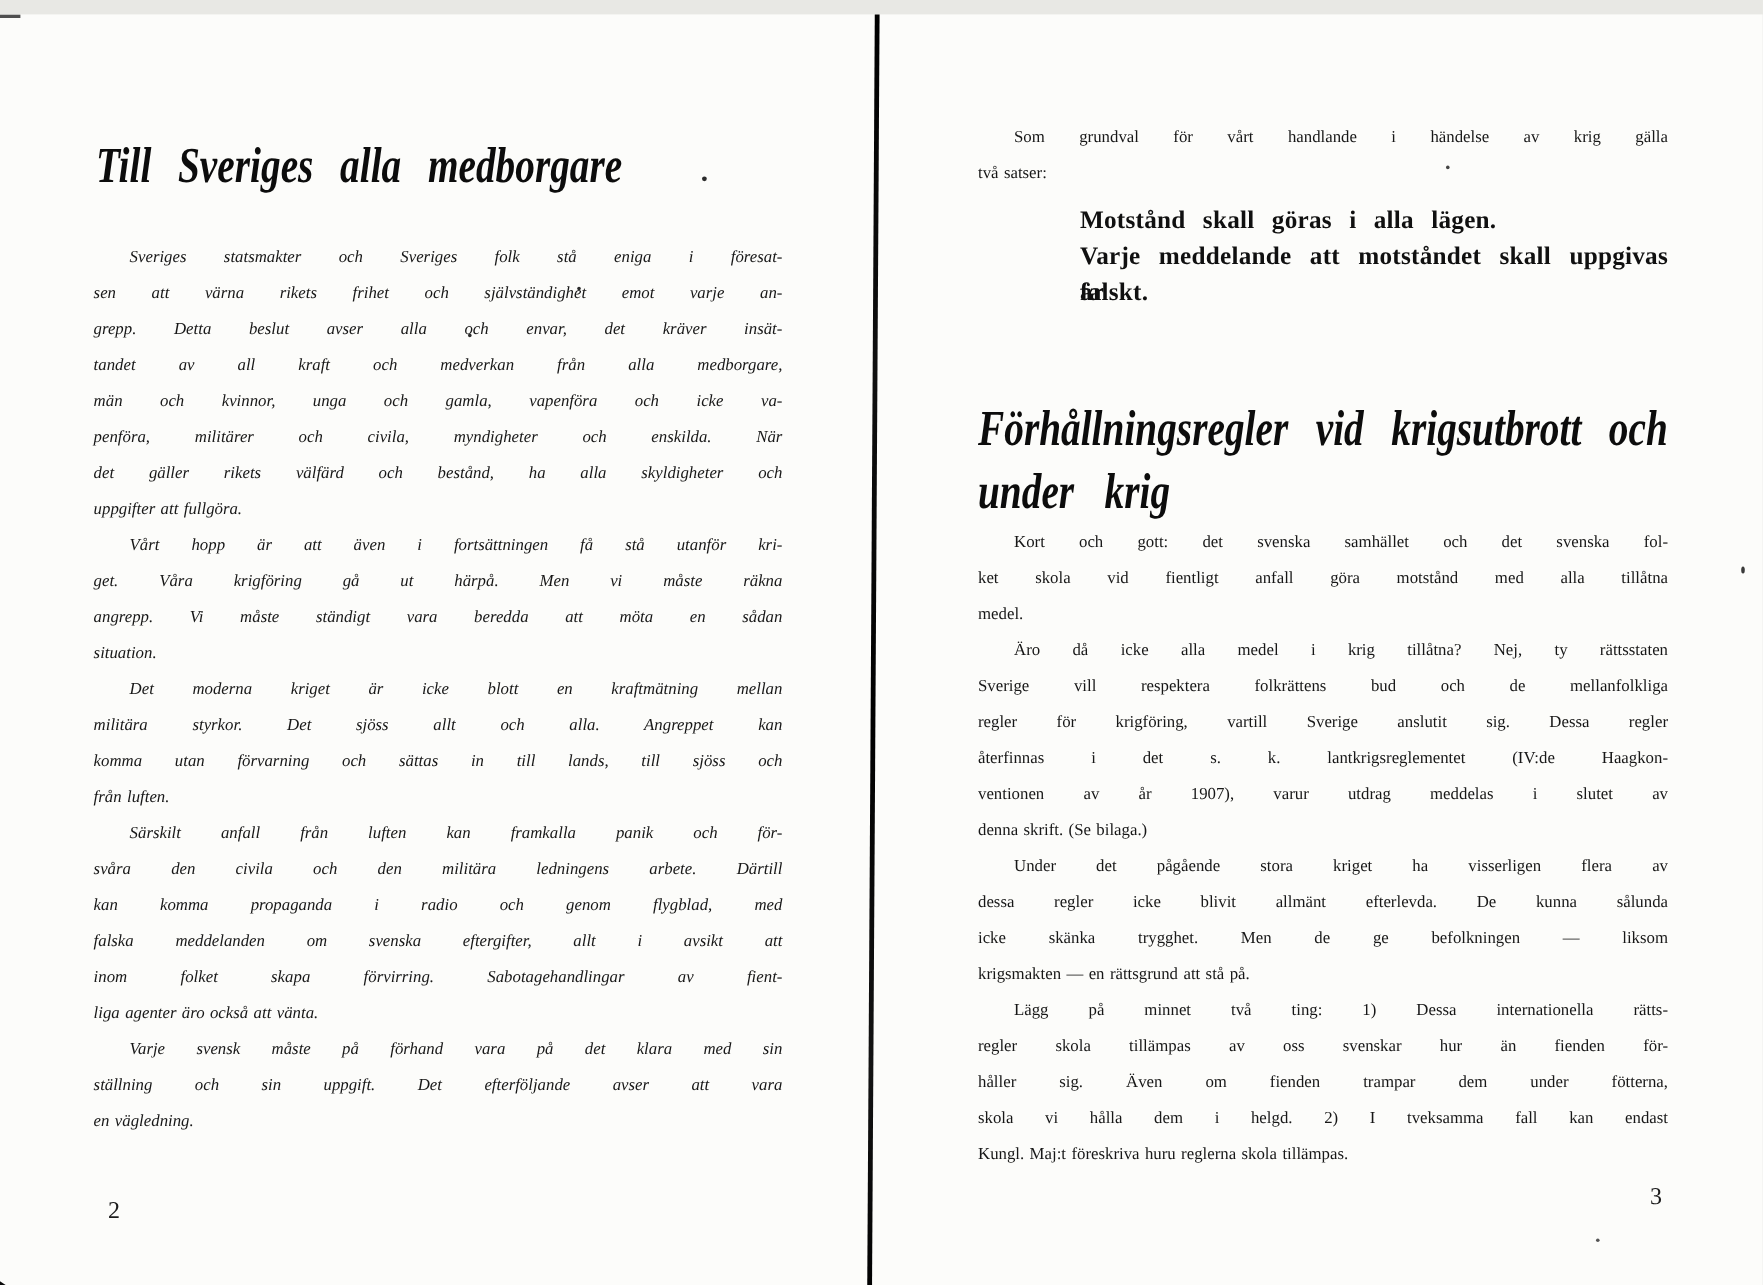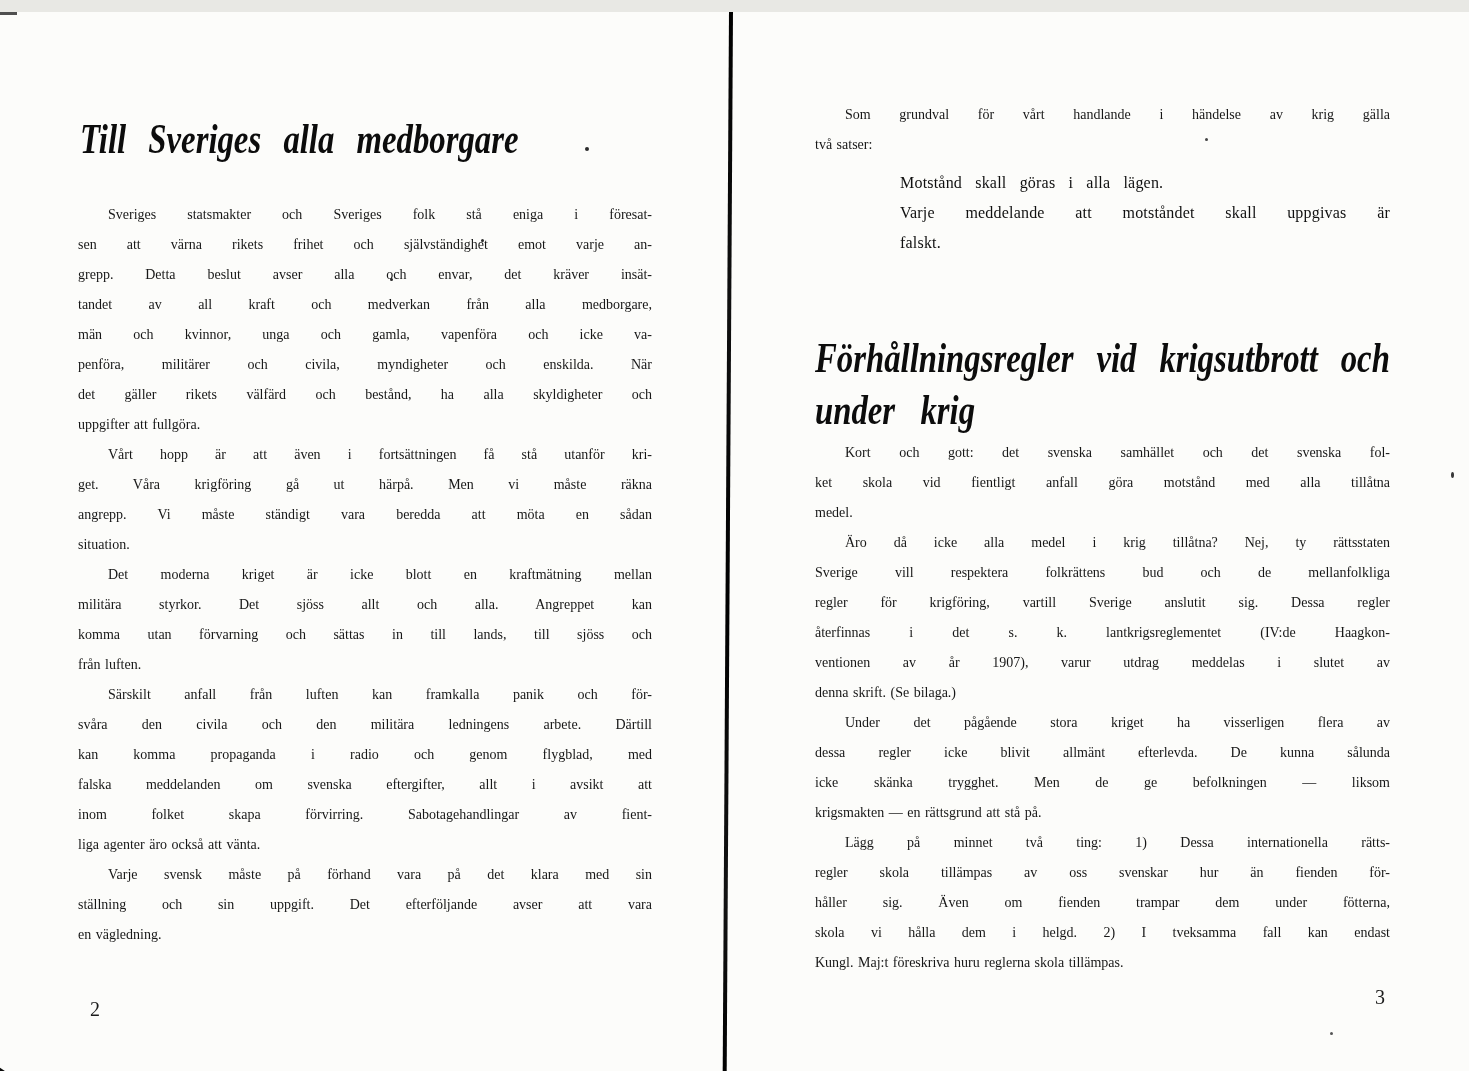--- a/index.html
+++ b/index.html
@@ -48,22 +48,22 @@
   }
   .hline.last{text-align-last:left;word-spacing:22px;}
   .heading-block{
     position:absolute;
     transform:scaleX(0.78);
     transform-origin:left top;
   }
   
   .textblock{position:absolute;}
   .tenets .line{
-    font-weight:400;
-    font-size:16px;
+    font-weight:700;
+    font-size:21px;
     letter-spacing:.2px;
     word-spacing:6px;
     color:#101010;
   }
   .tenets .line.last{word-spacing:9px;}
   .pagenum{
     position:absolute;
     font-size:20px;
     color:#1b1b1b;
   }
@@ -87,21 +87,21 @@
   .speck{position:absolute;border-radius:50%;background:#2b2b2b;}
 </style>
 </head>
 <body>
 
 <div id="spread">
 
   <section>
     <h1 class="display" style="left:80px;top:101px;word-spacing:18px;margin:0;">Till Sveriges alla medborgare</h1>
 
-    <div class="textblock" style="left:78px;top:188px;width:574px;">
+    <div class="textblock" style="left:78px;top:188px;width:574px;font-style:italic;">
         <div class="line indent">Sveriges statsmakter och Sveriges folk stå eniga i föresat-</div>
         <div class="line">sen att värna rikets frihet och självständighet emot varje an-</div>
         <div class="line">grepp. Detta beslut avser alla och envar, det kräver insät-</div>
         <div class="line">tandet av all kraft och medverkan från alla medborgare,</div>
         <div class="line">män och kvinnor, unga och gamla, vapenföra och icke va-</div>
         <div class="line">penföra, militärer och civila, myndigheter och enskilda. När</div>
         <div class="line">det gäller rikets välfärd och bestånd, ha alla skyldigheter och</div>
         <div class="line last">uppgifter att fullgöra.</div>
         <div class="line indent">Vårt hopp är att även i fortsättningen få stå utanför kri-</div>
         <div class="line">get. Våra krigföring gå ut härpå. Men vi måste räkna</div>

